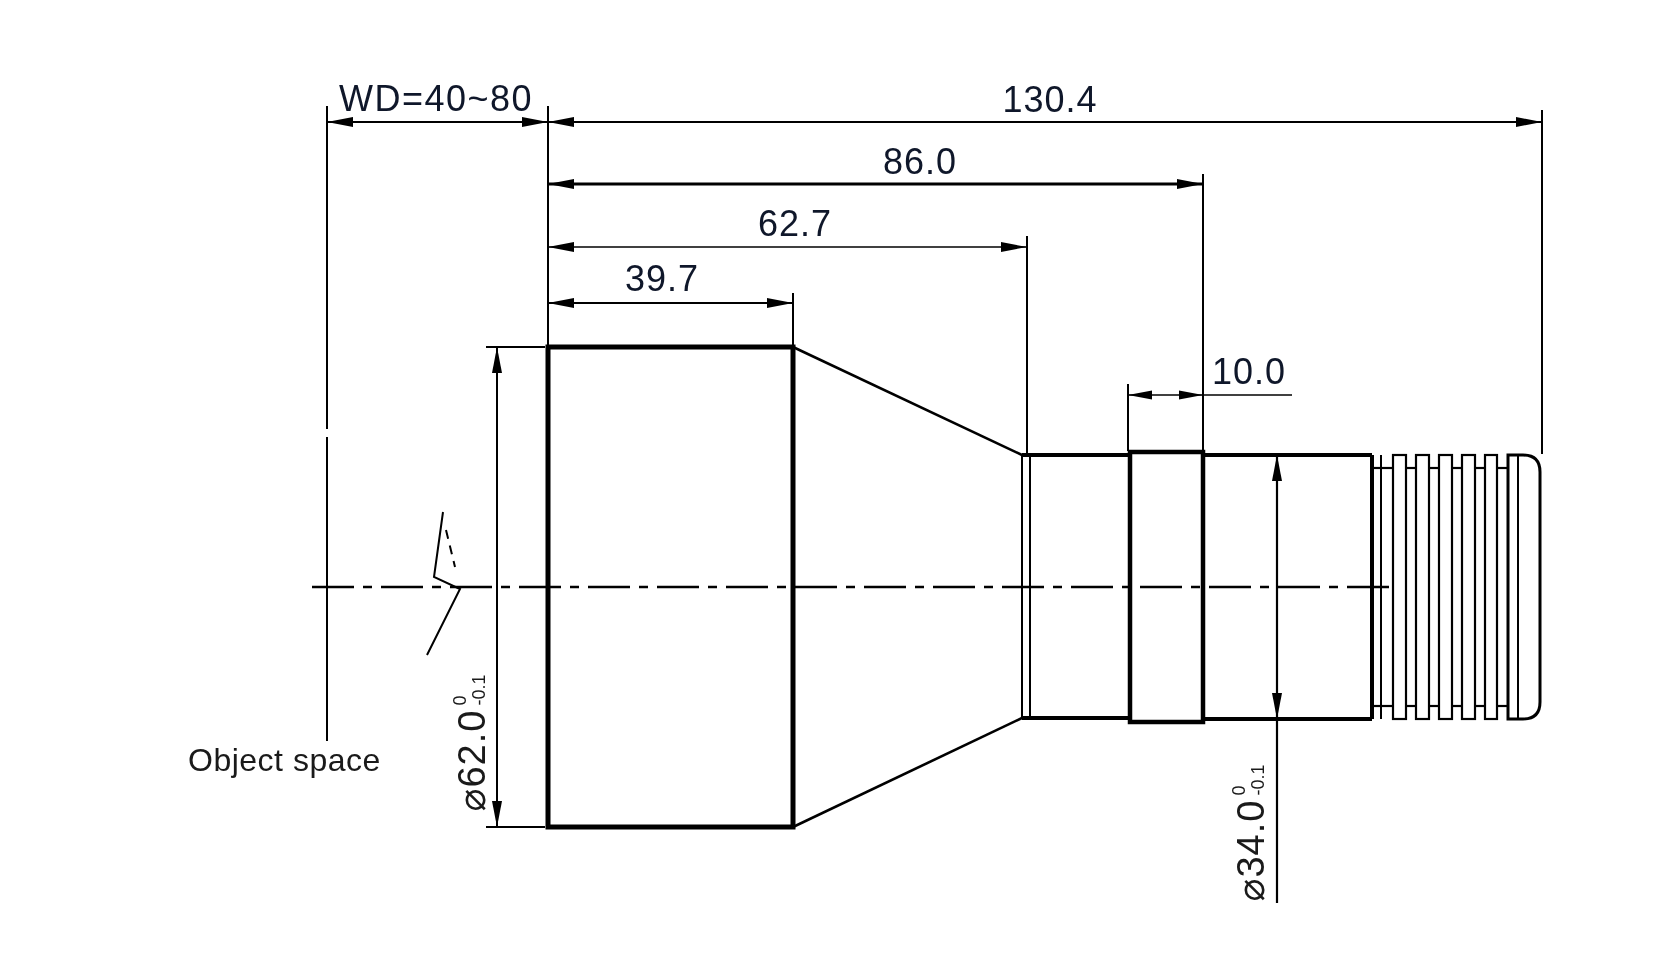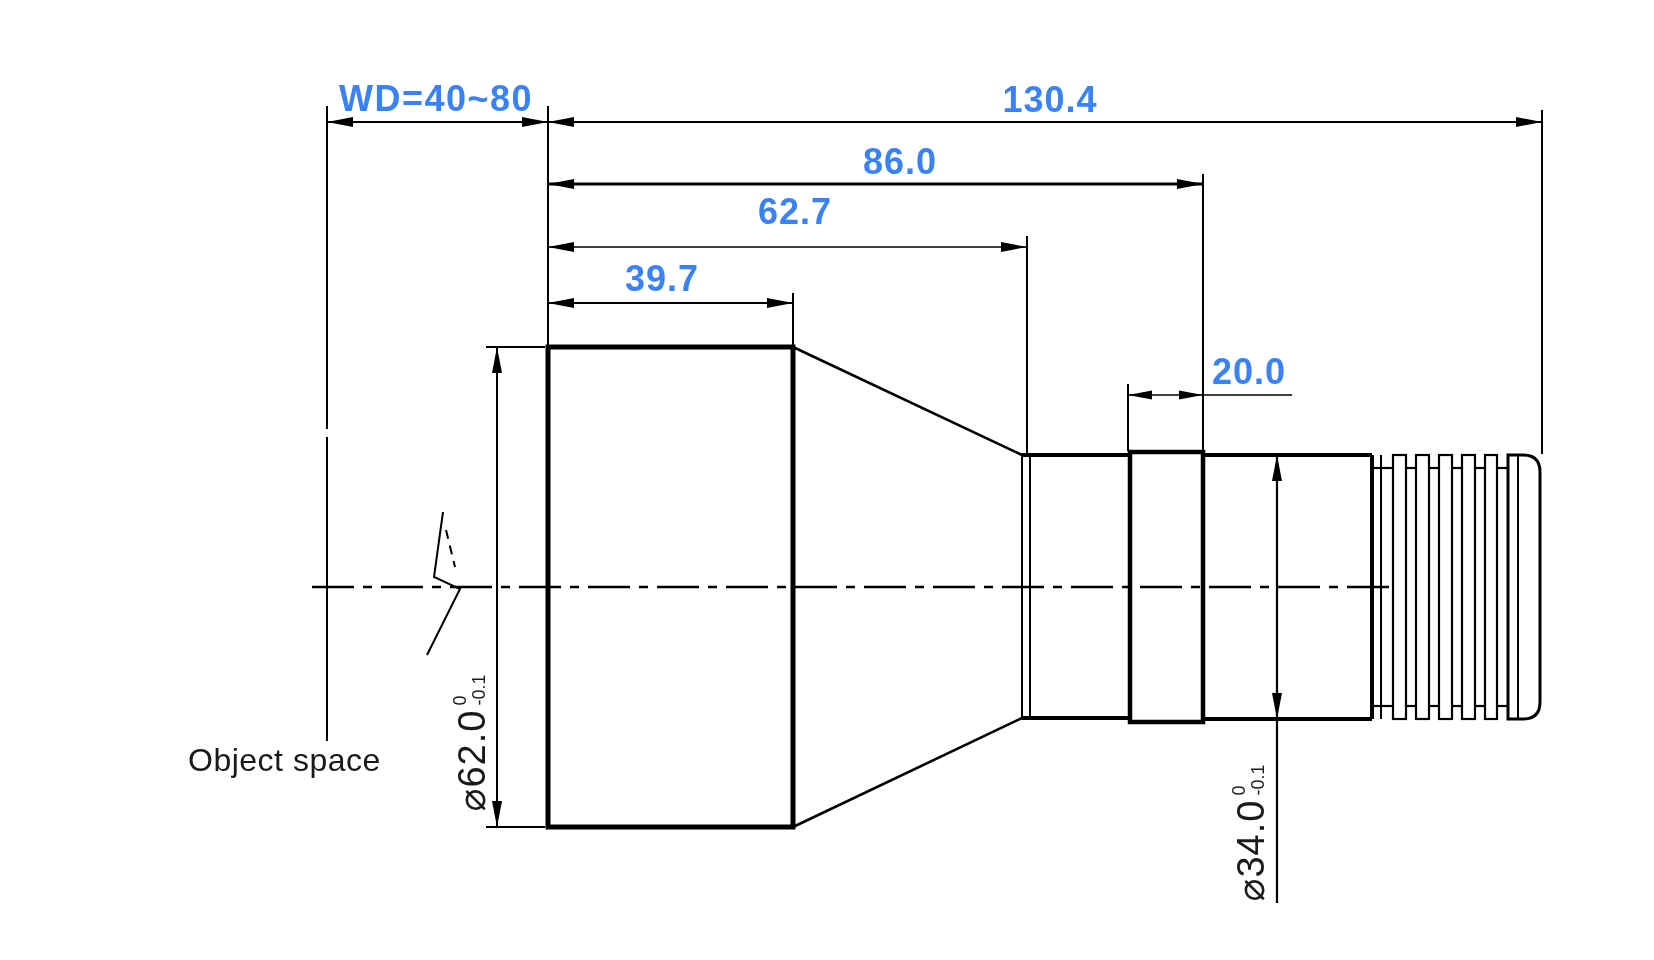--- a/index.html
+++ b/index.html
@@ -9,23 +9,23 @@
     height: 960px;
     background: #ffffff;
     font-family: "Liberation Sans", "DejaVu Sans", sans-serif;
     overflow: hidden;
   }
   #drawing-svg { position: absolute; left: 0; top: 0; }
   .dim-label {
     position: absolute;
     transform: translate(-50%, -50%);
     font-size: 36px;
-    font-weight: 700;
+    font-weight: 400;
     letter-spacing: 1px;
-    color: #3b82f6;
+    color: #0f172a;
     white-space: nowrap;
     line-height: 1;
   }
   .dim-label.wd { letter-spacing: 1.5px; }
   .dia-label {
     position: absolute;
     transform: translate(-50%, -50%) rotate(-90deg);
     font-size: 38px;
     font-weight: 400;
     letter-spacing: 1px;
@@ -152,27 +152,27 @@
     <g stroke="#000" fill="none">
       <path d="M 1508,455 H 1523 Q 1540,455 1540,472 V 702 Q 1540,719 1523,719 H 1508 V 455 Z" stroke-width="3"></path>
       <line x1="1518" y1="455" x2="1518" y2="719" stroke-width="2"></line>
     </g>
   </svg>
 
   <div class="dim-label wd" style="left:436px; top:99px;">WD=40~80</div>
 
   <div class="dim-label" style="left:1050px; top:100px;">130.4</div>
 
-  <div class="dim-label" style="left:900px; top:162px;">86.0</div>
+  <div class="dim-label" style="left:920px; top:162px;">86.0</div>
 
-  <div class="dim-label" style="left:795px; top:212px;">62.7</div>
+  <div class="dim-label" style="left:795px; top:224px;">62.7</div>
 
   <div class="dim-label" style="left:662px; top:279px;">39.7</div>
 
-  <div class="dim-label" style="left:1249px; top:372px;">20.0</div>
+  <div class="dim-label" style="left:1249px; top:372px;">10.0</div>
 
   <div class="dia-label" style="left:472px; top:743px;">
     <span>⌀62.0</span>
     <span class="tol-stack">
       <span>0</span>
       <span>-0.1</span>
     </span>
   </div>
 
   <div class="dia-label" style="left:1251px; top:833px;">

